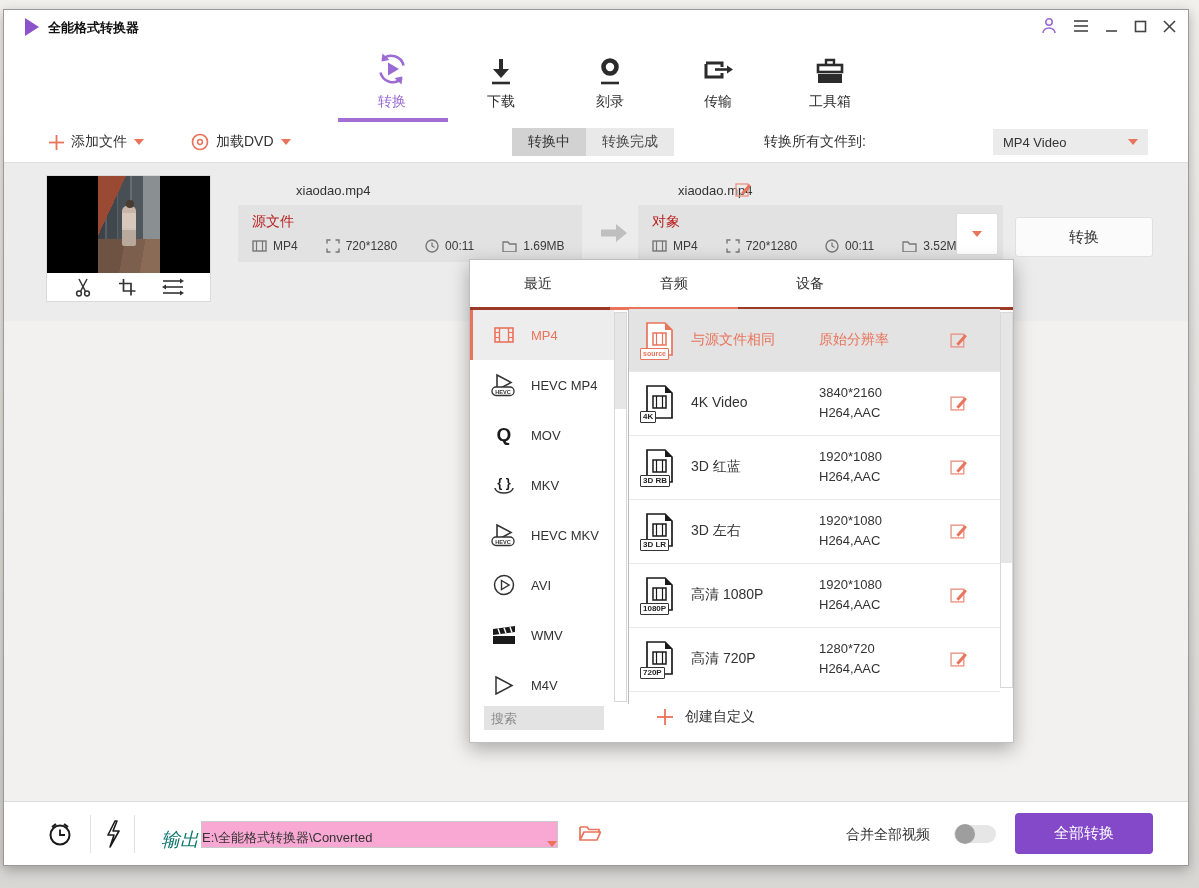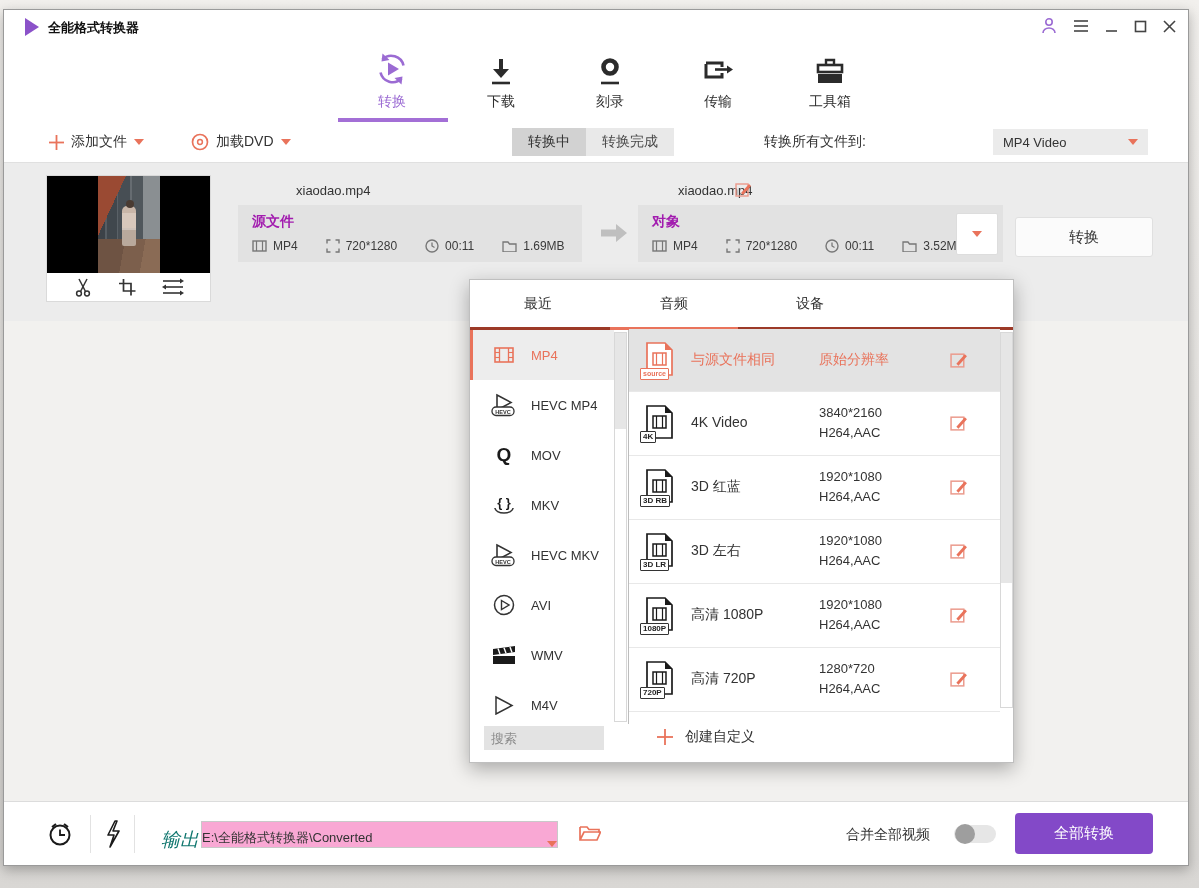--- a/index.html
+++ b/index.html
@@ -54,35 +54,35 @@
   }
   .photo .deck { position:absolute; left:0; bottom:0; width:100%; height:34px;
     background:linear-gradient(100deg,#6e5343 0 40%, #7c5f4c 40% 70%, #8a6b55 70%); }
   .photo .person { position:absolute; left:24px; top:30px; width:14px; height:40px;
     background:linear-gradient(#c9b6a8 0 18%, #d8c8bc 18% 55%, #cfc3ba 55% 60%, #b9a99c 60%); border-radius:5px 5px 2px 2px; }
   .photo .head { position:absolute; left:28px; top:24px; width:8px; height:8px; background:#4a3b32; border-radius:50%; }
   .thumb-tools { display:flex; height:28px; align-items:center; justify-content:center; gap:26px; background:#fff; }
   .thumb-tools svg { cursor:pointer; }
   .file-name { position:absolute; font-size:13px; color:#333;margin-left:40px; }
   .info-box { position:absolute; top:42px; height:57px; background:#E2E2E2; padding:8px 14px; }
-  .info-box .btitle { font-size:14px; color:#a21caf;font-weight:bold; }
+  .info-box .btitle { font-size:14px; color:#b91c1c; }
   .meta-row { display:flex; align-items:center; gap:6px; margin-top:8px; font-size:12px; color:#3a3a3a; }
   .meta-row .gap { width:16px; }
   .big-arrow { position:absolute; left:597px; top:60px; }
   .dd-btn { position:absolute; left:952px; top:50px; width:42px; height:42px; background:#fff;
     border:1px solid #DDD; border-radius:2px; display:flex; align-items:center; justify-content:center; cursor:pointer; }
   .row-convert-btn { position:absolute; left:1011px; top:54px; width:138px; height:40px; background:#FBFBFB;
     border:1px solid #E0E0E0; border-radius:3px; font-size:15px; color:#333;
     display:flex; align-items:center; justify-content:center; cursor:pointer; }
   .edit-ic { display:inline-block; cursor:pointer; }
   
   .mainarea { position:absolute; left:0; top:311px; width:100%; height:480px; background:#F2F1EF; }
   
   .popup { position:absolute; left:465px; top:249px; width:545px; height:484px; background:#fff;
-    border:1px solid #BFBFBF; box-shadow:0 6px 18px rgba(0,0,0,.3); z-index:5;margin-top:20px; }
+    border:1px solid #BFBFBF; box-shadow:0 6px 18px rgba(0,0,0,.3); z-index:5; }
   .p-tabs { position:absolute; left:0; top:0; width:100%; height:47px; display:flex; }
   .p-tab { width:136px; display:flex; align-items:center; justify-content:center; font-size:14px; color:#333; cursor:pointer; }
   .p-tab.active { color:#E9735B; }
   .p-tabline { position:absolute; left:0; top:47px; width:100%; height:3px; background:#9C3A28; }
   .p-tabline .hot { position:absolute; left:140px; top:0; width:128px; height:3px; background:#E9735B; }
   .fmt-list { position:absolute; left:0; top:50px; width:144px; height:394px; overflow:hidden; background:#fff; }
   .fmt-item { height:50px; display:flex; align-items:center; gap:14px; padding-left:18px; font-size:13px; color:#333; cursor:pointer; border-left:3px solid transparent; }
   .fmt-item.sel { background:#EDEDED; border-left:3px solid #E9735B; color:#E9735B; }
   .fmt-item .ficon { width:26px; display:flex; justify-content:center; }
   .fmt-search { position:absolute; left:14px; top:446px; width:120px; height:24px; background:#E3E3E3;

